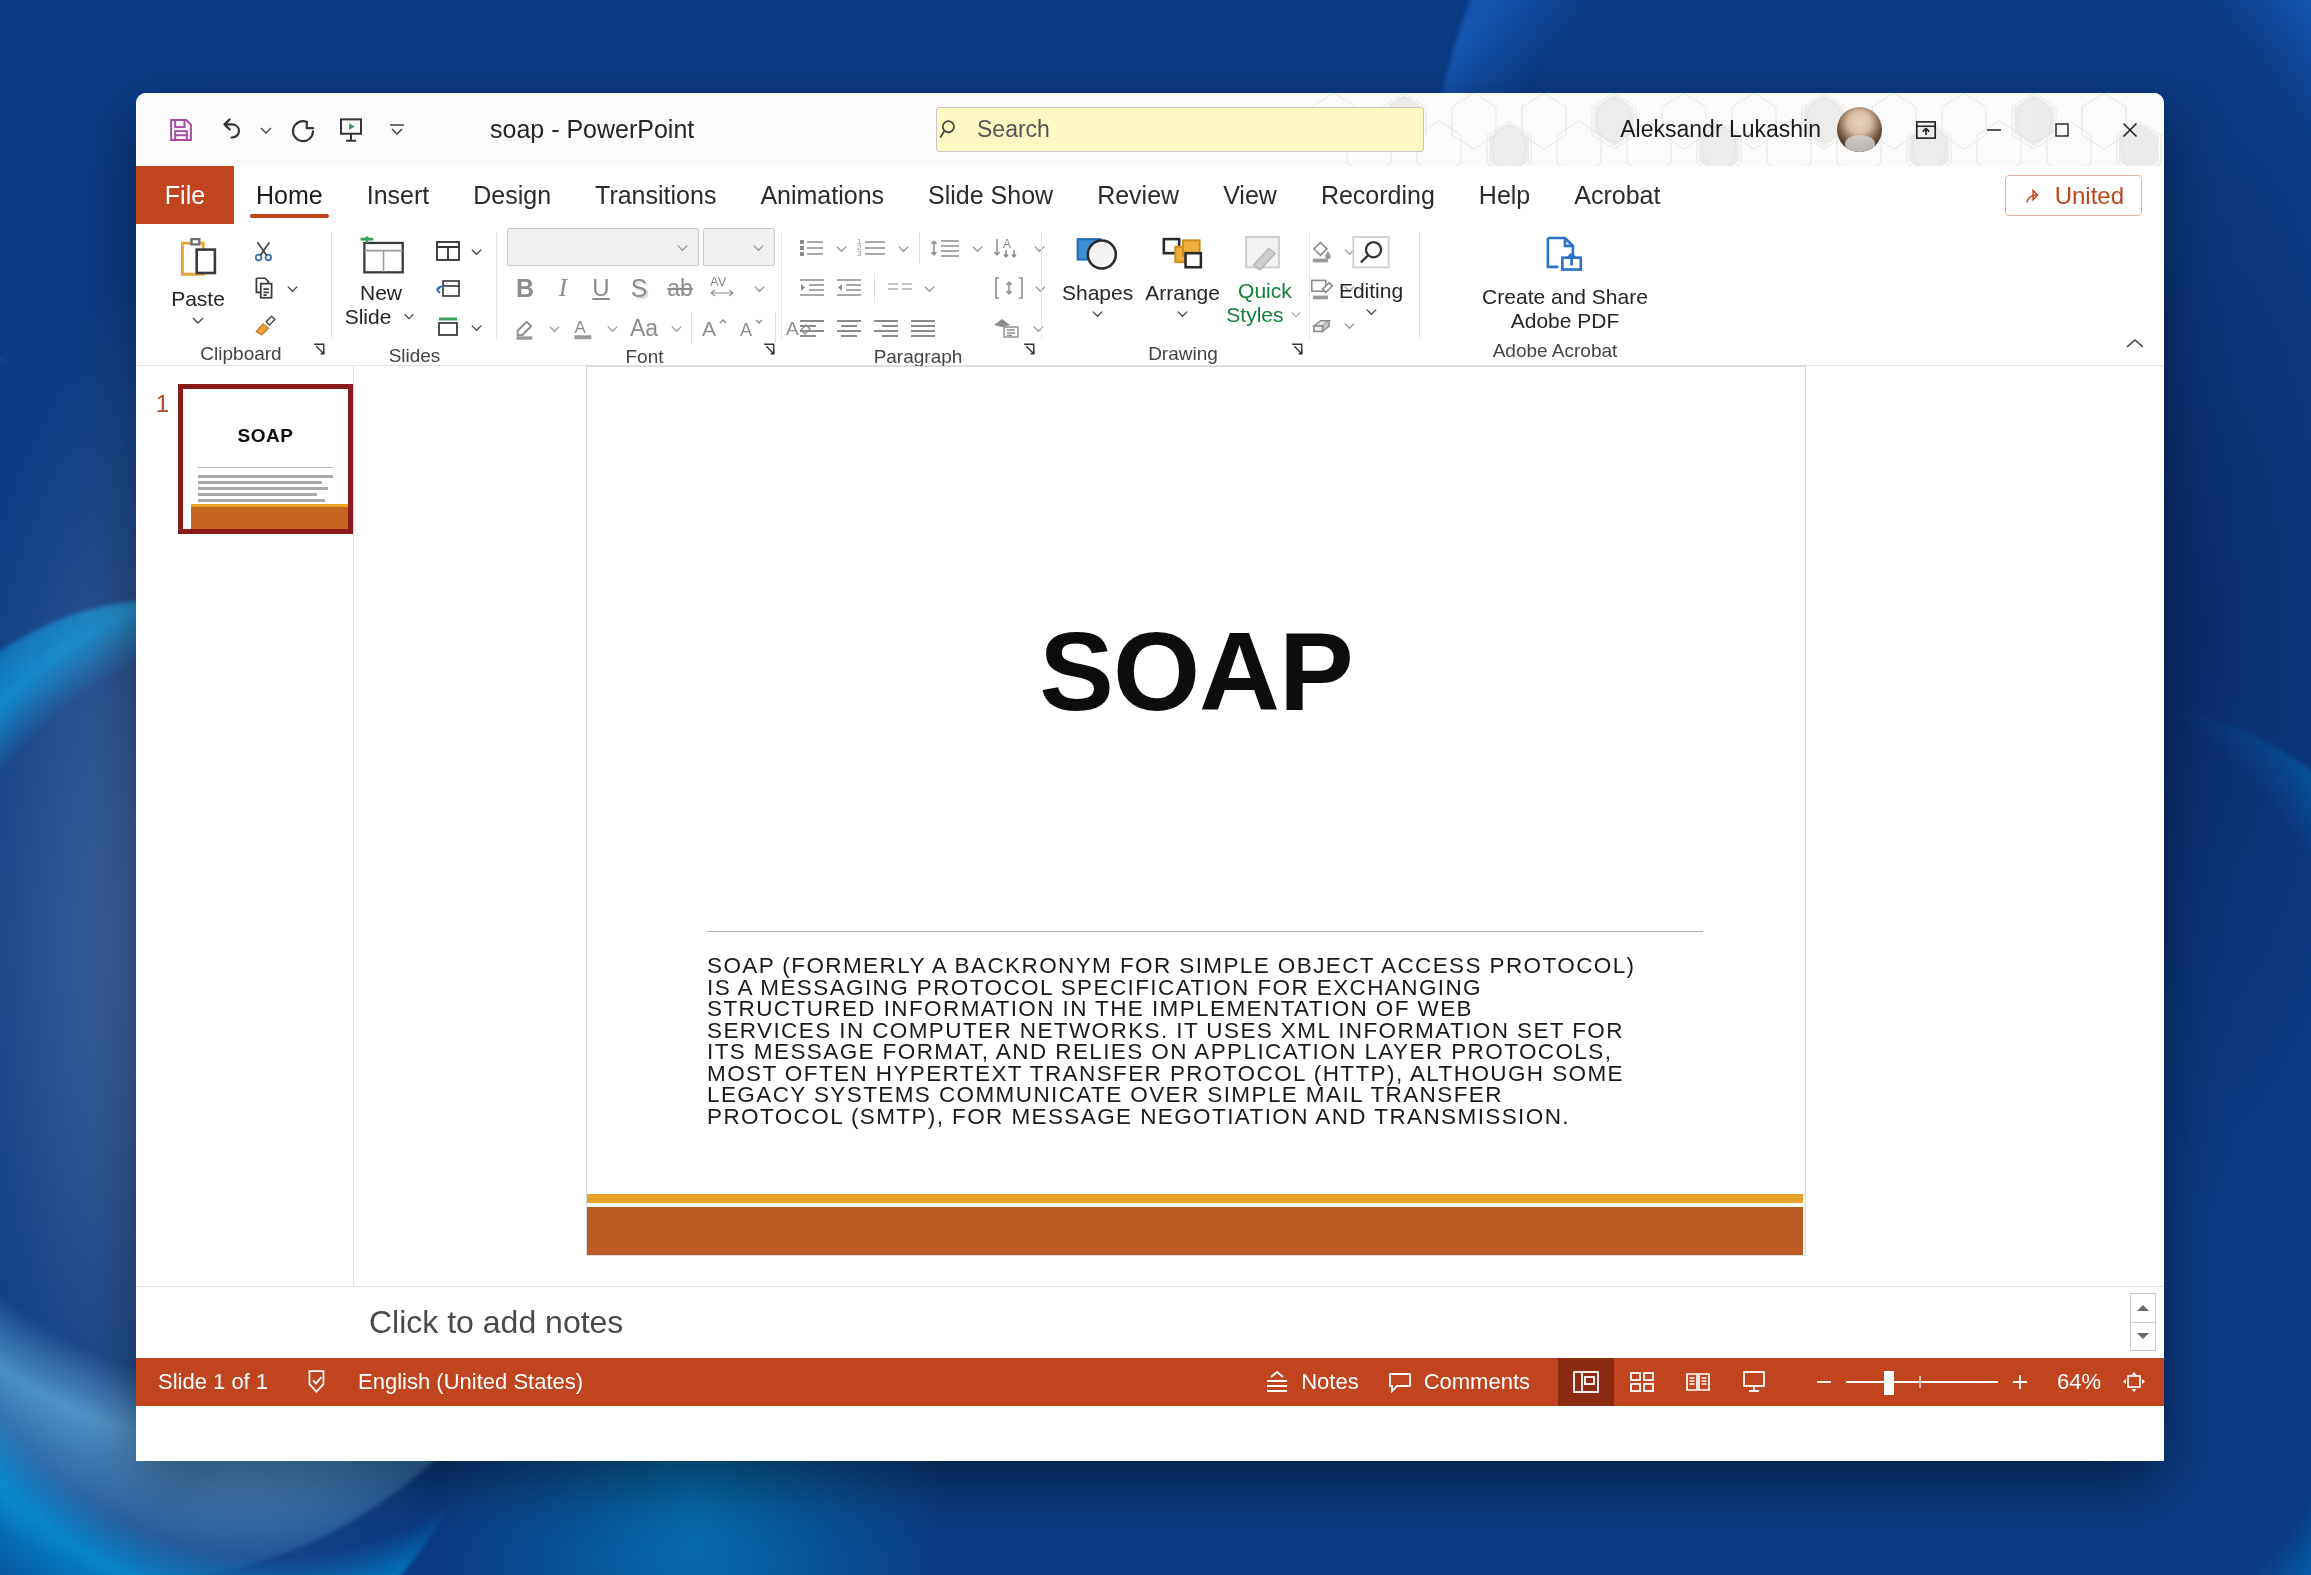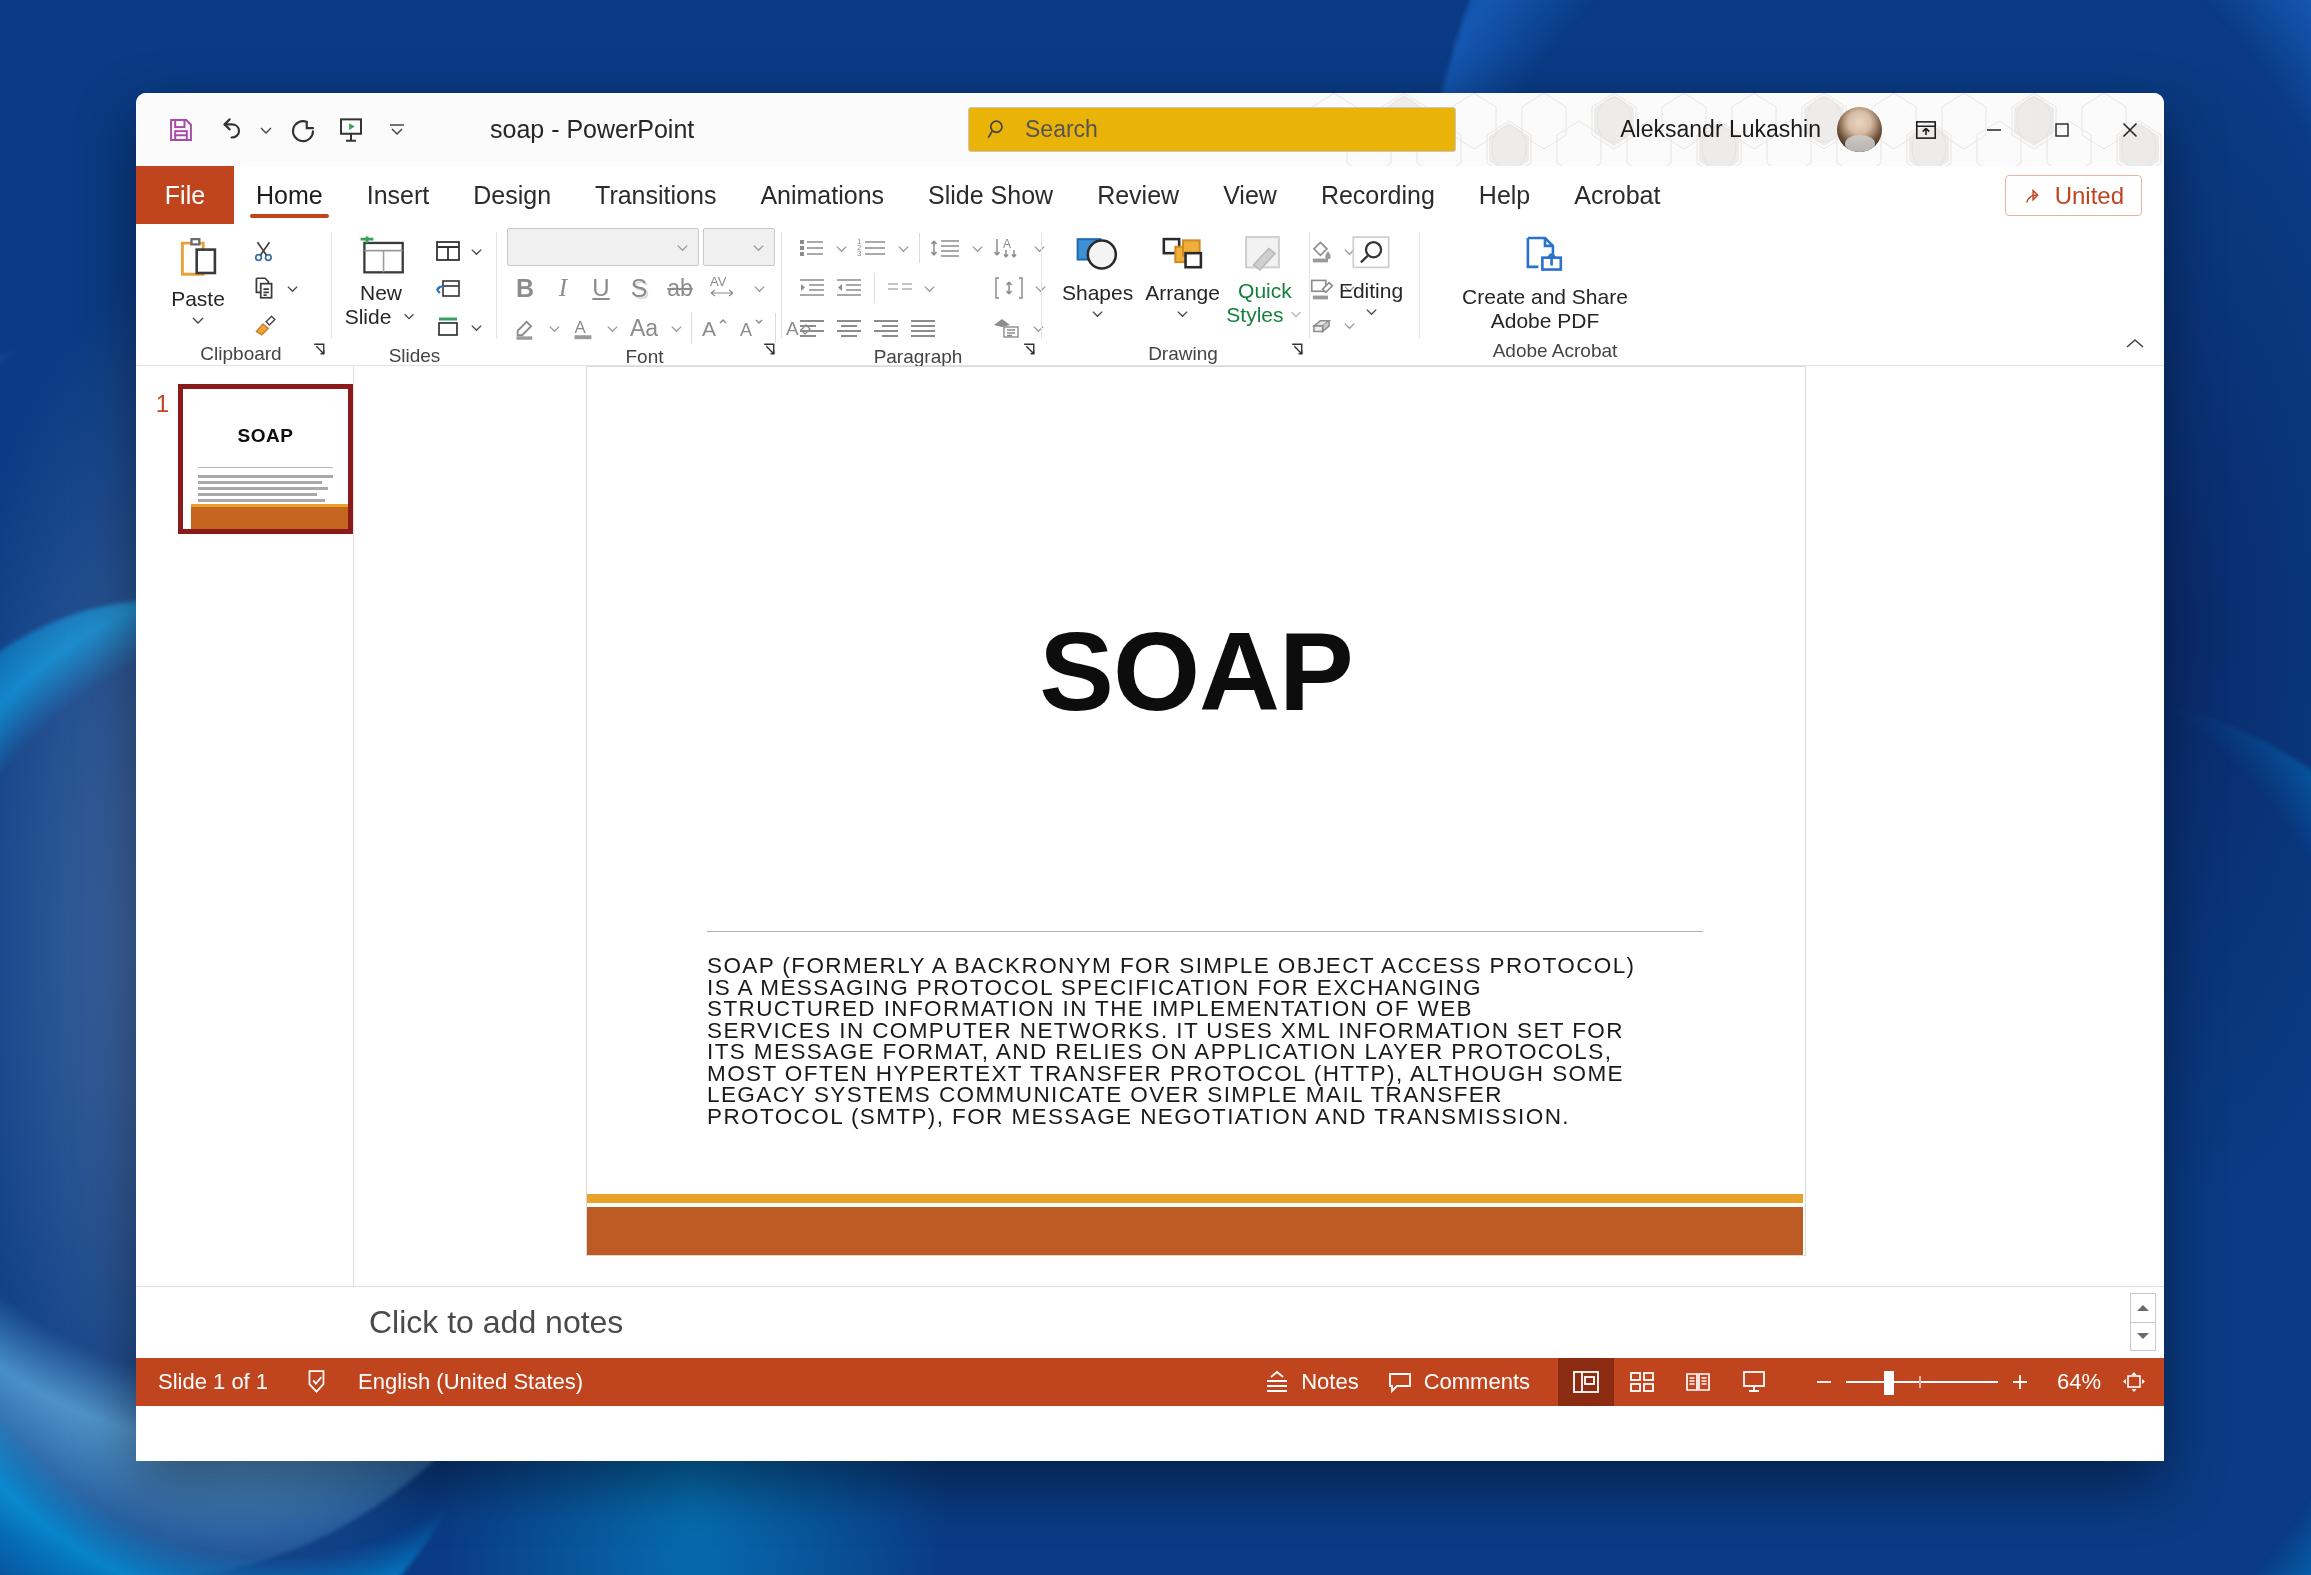--- a/index.html
+++ b/index.html
@@ -54,23 +54,23 @@
     opacity:.55; pointer-events:none;
   }
   .qat{ display:flex; align-items:center; gap:2px; padding-left:22px; z-index:2;}
   .qbtn{ width:46px; height:44px; display:flex; align-items:center; justify-content:center;
          border-radius:4px; cursor:pointer;}
   .qcaret{ width:24px; height:44px; display:flex; align-items:center; justify-content:center; cursor:pointer;}
   .doctitle{
     z-index:2; margin-left:72px; font-size:25px; color:#262626; white-space:nowrap;
   }
   .searchwrap{
-    z-index:2; position:absolute; left:832px; top:14px; width:488px; height:45px;
-    background:#eab308; border:1px solid #c7c7c7; border-radius:3px;
-    display:flex; align-items:center; padding-left:16px; gap:14px; cursor:text;
+    z-index:2; position:absolute; left:800px; top:14px; width:488px; height:45px;
+    background:#fef9c3; border:1px solid #c7c7c7; border-radius:3px;
+    display:flex; align-items:center; padding-left:0; gap:14px; cursor:text;
   }
   .searchwrap .ph{ font-size:23px; color:#555; }
   .acct{
     z-index:2; position:absolute; right:282px; top:0; height:73px;
     display:flex; align-items:center; gap:16px; cursor:pointer;
   }
   .acct .nm{ font-size:23px; color:#1b1b1b; white-space:nowrap; }
   .avatar{
     width:45px;height:45px;border-radius:50%;
     background:
@@ -844,21 +844,21 @@
           <span class="lbl">Editing</span>
           <svg width="17" height="15" viewBox="0 0 16 16" fill="none" stroke="#444" stroke-width="1.4" style="margin-top:2px;">
               <path d="M3 6l5 5 5-5"></path>
             </svg>
         </div>
       </div>
       <div class="glabel" style="visibility:hidden;">Editing</div>
     </div>
 
     <div class="grp nodiv" style="width:260px;padding-left:10px;">
-      <div class="gbody" style="justify-content:flex-start;">
+      <div class="gbody" style="justify-content:flex-end;">
         <div class="bigbtn" style="width:230px;">
           <svg width="56" height="50" viewBox="0 0 42 38" fill="none" stroke="#2a72cc" stroke-width="2">
             <path d="M8 3h13l6 6v9"></path>
               <path d="M8 3v22h8"></path>
               <path d="M21 3v6h6"></path>
             <rect x="19" y="18" width="14" height="9"></rect>
             <path d="M26 24v-9M26 15l-3 3.5M26 15l3 3.5"></path>
           </svg>
           <span class="lbl">Create and Share</span>
           <span class="lbl">Adobe PDF</span>

